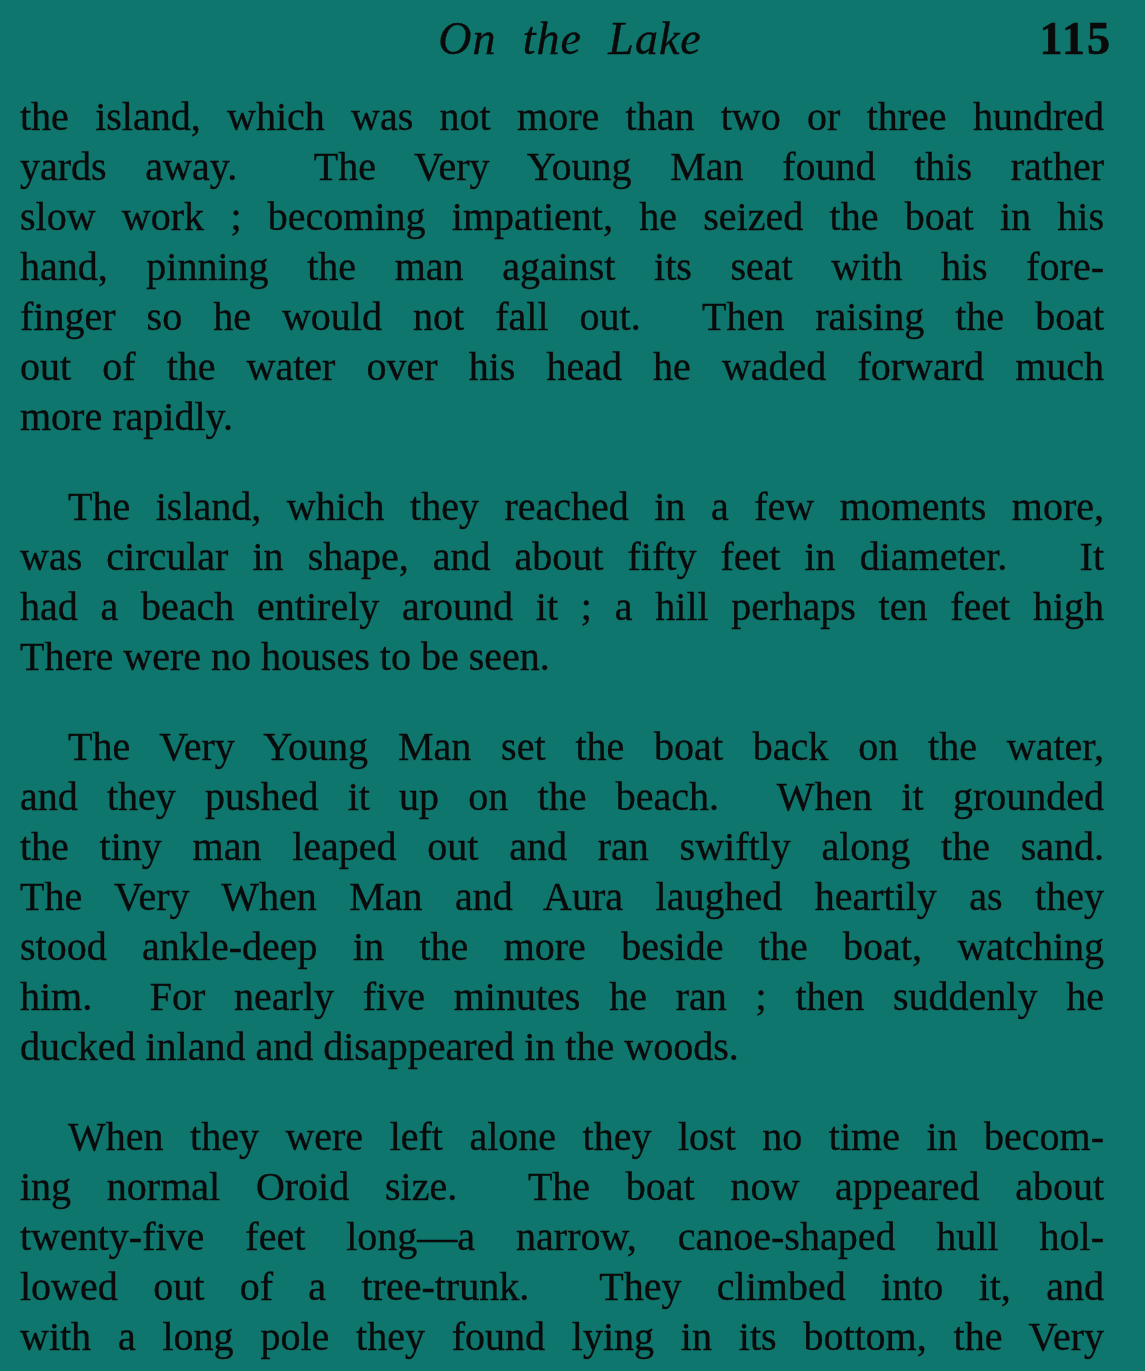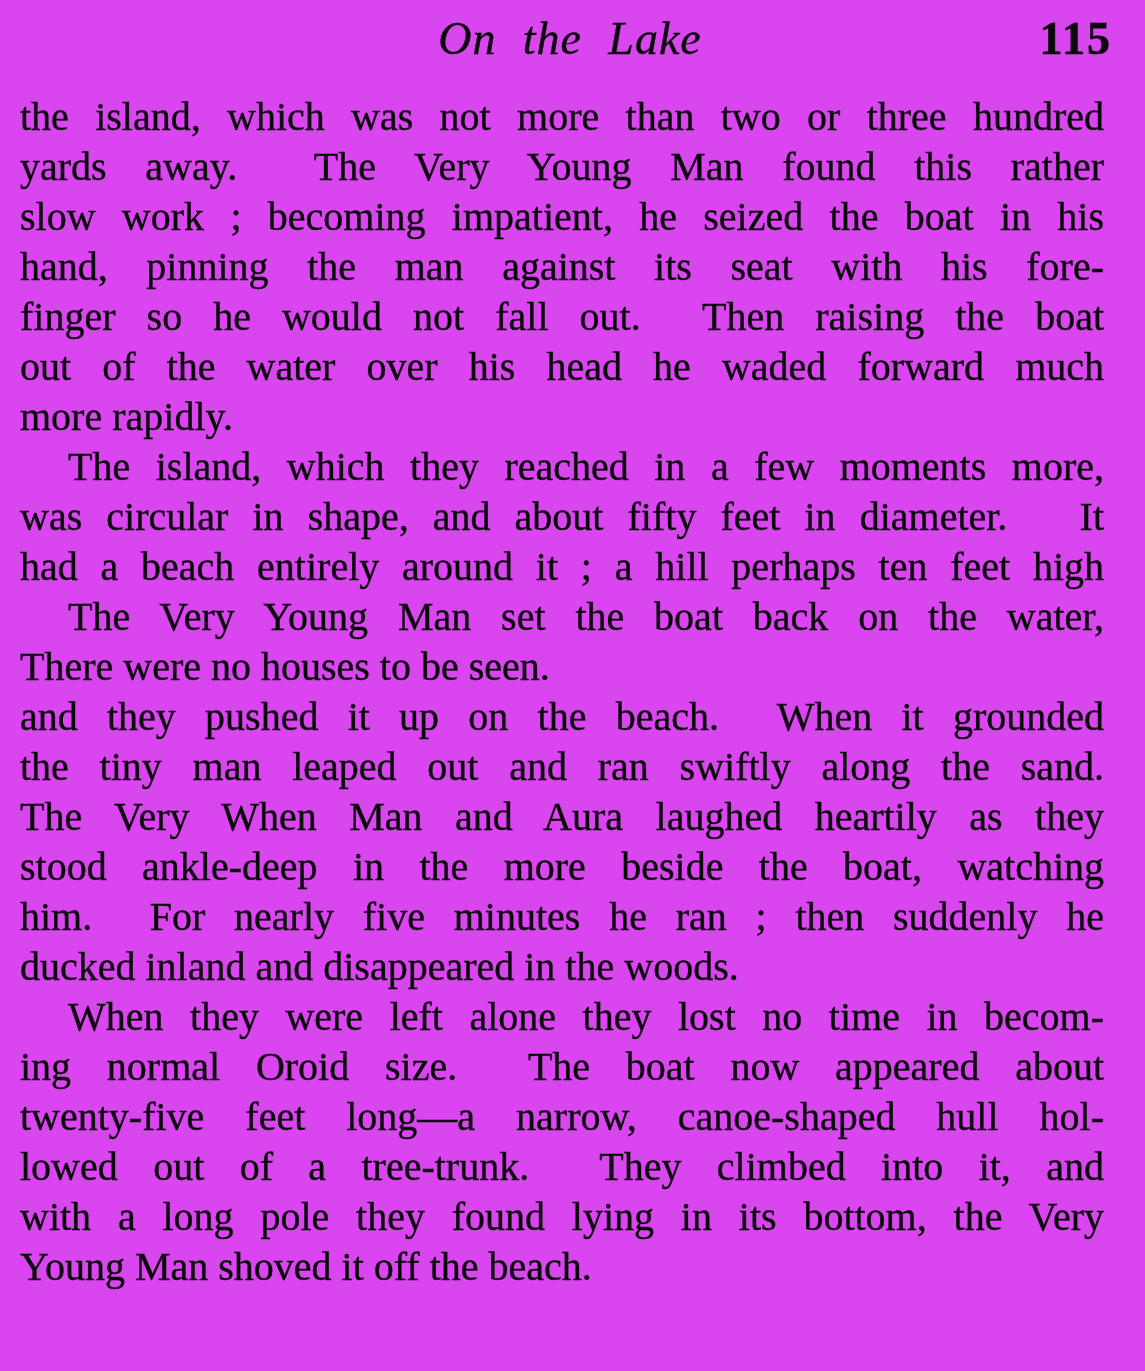--- a/index.html
+++ b/index.html
@@ -4,21 +4,21 @@
 <style>
   html, body {
     margin: 0;
     padding: 0;
     background: #ffffff;
   }
   .page {
     position: relative;
     width: 1145px;
     height: 1371px;
-    background: #d946ef;
+    background: #0f766e;
     color: #0a0a0a;
     font-family: "Liberation Serif", "DejaVu Serif", serif;
     overflow: hidden;
     -webkit-text-stroke: 0.35px currentColor;
   }
   .running-header {
     position: absolute;
     top: 12px;
     left: 28px;
     right: 33px;
@@ -59,20 +59,21 @@
     height: 50px;
     text-align: justify;
     text-align-last: justify;
     white-space: normal;
   }
   .line.last {
     text-align-last: left;
   }
   .line.indent {
     padding-left: 48px;
+    margin-top: 40px;
   }
 </style>
 </head>
 <body>
 
 <div class="page">
   <div class="running-header">
     <div class="running-title">On the Lake</div>
     <div class="page-number">115</div>
   </div>
@@ -80,22 +81,22 @@
       <div class="line">the island, which was not more than two or three hundred</div>
       <div class="line">yards away.&nbsp; The Very Young Man found this rather</div>
       <div class="line">slow work ; becoming impatient, he seized the boat in his</div>
       <div class="line">hand, pinning the man against its seat with his fore-</div>
       <div class="line">finger so he would not fall out.&nbsp; Then raising the boat</div>
       <div class="line">out of the water over his head he waded forward much</div>
       <div class="line last">more rapidly.</div>
       <div class="line indent">The island, which they reached in a few moments more,</div>
       <div class="line">was circular in shape, and about fifty feet in diameter.&nbsp;&nbsp; It</div>
       <div class="line">had a beach entirely around it ; a hill perhaps ten feet high</div>
+      <div class="line last">There were no houses to be seen.</div>
       <div class="line indent">The Very Young Man set the boat back on the water,</div>
-      <div class="line last">There were no houses to be seen.</div>
       <div class="line">and they pushed it up on the beach.&nbsp; When it grounded</div>
       <div class="line">the tiny man leaped out and ran swiftly along the sand.</div>
       <div class="line">The Very When Man and Aura laughed heartily as they</div>
       <div class="line">stood ankle-deep in the more beside the boat, watching</div>
       <div class="line">him.&nbsp; For nearly five minutes he ran ; then suddenly he</div>
       <div class="line last">ducked inland and disappeared in the woods.</div>
       <div class="line indent">When they were left alone they lost no time in becom-</div>
       <div class="line">ing normal Oroid size.&nbsp; The boat now appeared about</div>
       <div class="line">twenty-five feet long—a narrow, canoe-shaped hull hol-</div>
       <div class="line">lowed out of a tree-trunk.&nbsp; They climbed into it, and</div>

